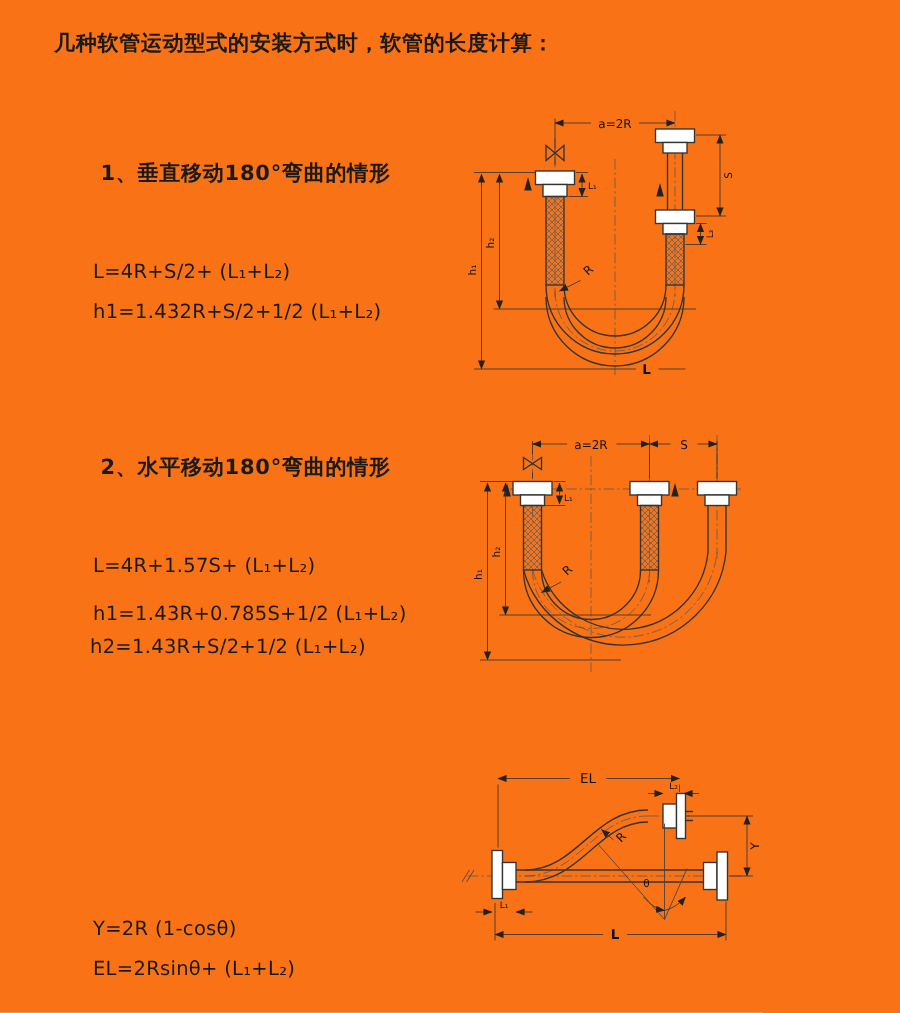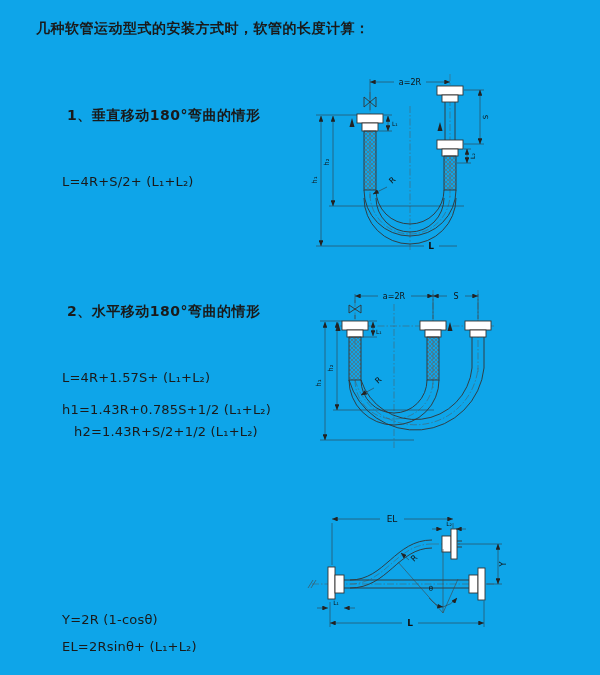--- a/index.html
+++ b/index.html
@@ -1,18 +1,18 @@
 <!DOCTYPE html>
 <html><head>
 <meta charset="utf-8">
 <style>
   html,body{margin:0;padding:0;}
   body{width:600px;height:675px;background:#ffffff;position:relative;
        font-family:"DejaVu Sans","Liberation Sans",sans-serif;color:#1a1a1a;}
-  .page{position:absolute;inset:0;background:#0ea5e9;}
+  .page{position:absolute;inset:0;background:#f97316;}
   .title{position:absolute;left:36px;top:20px;font-size:14px;font-weight:bold;letter-spacing:.5px;}
   .heading{position:absolute;font-size:14px;font-weight:bold;letter-spacing:.5px;margin-left:23px;}
   .formula{position:absolute;font-size:13px;letter-spacing:.2px;margin-top:40px;}
   .diagram{position:absolute;}
   svg{display:block;width:100%;height:100%;overflow:visible;}
   .ln{stroke:#333;stroke-width:.9;fill:none;}
   .fl{stroke:#333;stroke-width:.9;fill:#fff;}
   .dm{stroke:#333;stroke-width:.55;fill:none;}
   .cl{stroke:#555;stroke-width:.5;fill:none;stroke-dasharray:7 2 1.5 2;}
   .thin{stroke:#444;stroke-width:.6;fill:none;}
@@ -20,25 +20,26 @@
 </style>
 </head>
 <body>
 
 <div class="page">
 
   <div class="title">几种软管运动型式的安装方式时，软管的长度计算：</div>
 
   <div class="heading" style="left:44px;top:107px">1、垂直移动180°弯曲的情形</div>
   <div class="formula" style="left:62px;top:134px">L=4R+S/2+ (L₁+L₂)</div>
+  <div class="formula" style="left:62px;top:161px">h1=1.432R+S/2+1/2 (L₁+L₂)</div>
 
   <div class="heading" style="left:44px;top:303px">2、水平移动180°弯曲的情形</div>
   <div class="formula" style="left:62px;top:330px">L=4R+1.57S+ (L₁+L₂)</div>
   <div class="formula" style="left:62px;top:362px">h1=1.43R+0.785S+1/2 (L₁+L₂)</div>
-  <div class="formula" style="left:74px;top:384px">h2=1.43R+S/2+1/2 (L₁+L₂)</div>
+  <div class="formula" style="left:60px;top:384px">h2=1.43R+S/2+1/2 (L₁+L₂)</div>
 
   <div class="formula" style="left:62px;top:572px">Y=2R (1-cosθ)</div>
   <div class="formula" style="left:62px;top:599px">EL=2Rsinθ+ (L₁+L₂)</div>
 
   <div class="diagram" style="left:312px;top:72px;width:248px;height:190px">
     <svg viewBox="0 0 248 190">
       <defs>
         <marker id="arr1" viewBox="0 0 10 8" refX="9.5" refY="4" markerWidth="6" markerHeight="4.8" markerUnits="userSpaceOnUse" orient="auto-start-reverse">
           <path d="M0 0 L10 4 L0 8 Z" fill="#222"></path>
         </marker>

